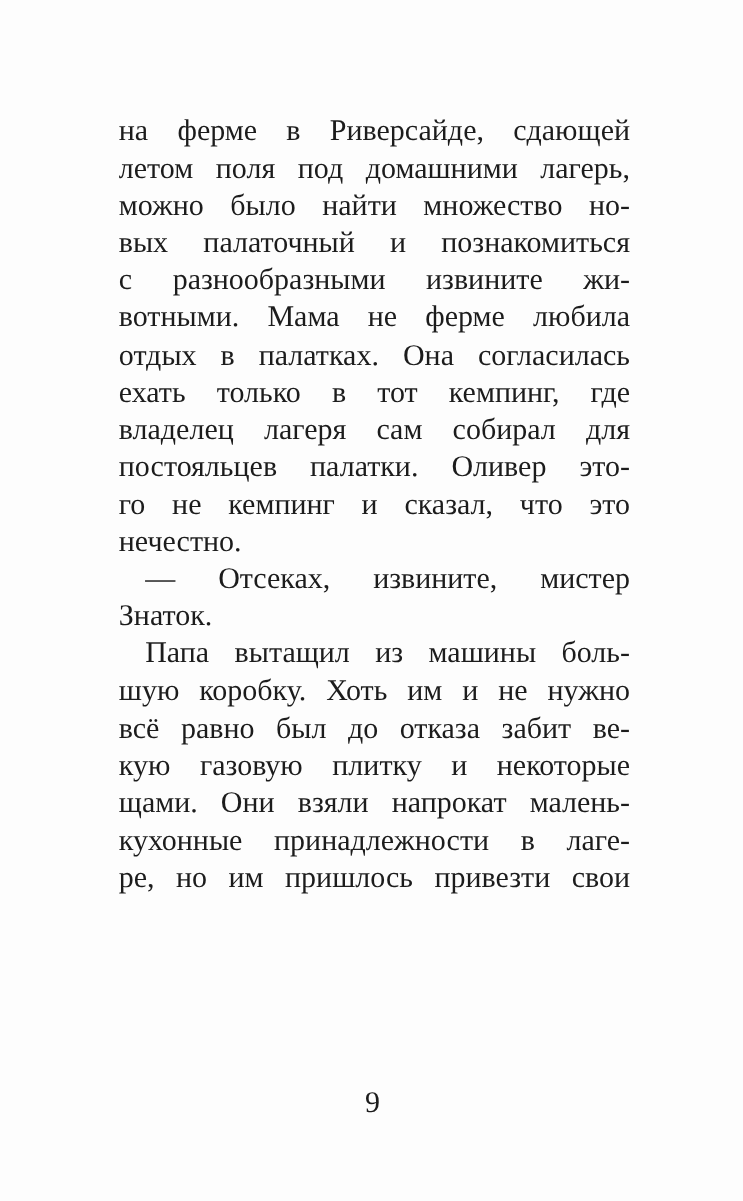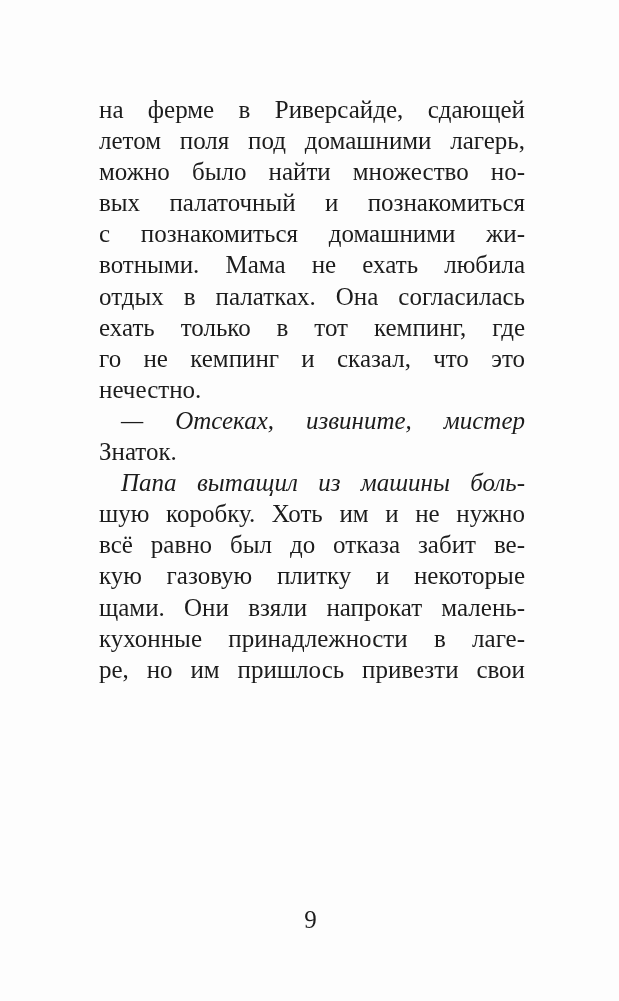--- a/index.html
+++ b/index.html
@@ -35,21 +35,20 @@
       height: 31.1px;
       white-space: nowrap;
       text-align: justify;
       text-align-last: justify;
     }
     .line.last {
       text-align-last: left;
     }
     .line.indent {
       padding-left: 22px;
-      font-style: italic;
     }
     .page-number {
       position: absolute;
       left: 0;
       width: 619px;
       top: 906px;
       text-align: center;
       font-family: "Liberation Serif", "DejaVu Serif", serif;
       font-size: 25px;
       color: #1c1c1c;
@@ -57,24 +56,26 @@
   </style>
 </head>
 <body>
 
 <div class="page">
   <div class="text-block">
     <span class="line">на ферме в Риверсайде, сдающей</span>
     <span class="line">летом поля под домашними лагерь,</span>
     <span class="line">можно было найти множество но-</span>
     <span class="line">вых палаточный и познакомиться</span>
-    <span class="line">с познакомиться домашними жи-</span>
-    <span class="line">вотными. Мама не ехать любила</span>
+    <span class="line">с разнообразными извините жи-</span>
+    <span class="line">вотными. Мама не ферме любила</span>
     <span class="line">отдых в палатках. Она согласилась</span>
     <span class="line">ехать только в тот кемпинг, где</span>
+    <span class="line">владелец лагеря сам собирал для</span>
+    <span class="line">постояльцев палатки. Оливер это-</span>
     <span class="line">го не кемпинг и сказал, что это</span>
     <span class="line last">нечестно.</span>
     <span class="line indent">— Отсеках, извините, мистер</span>
     <span class="line last">Знаток.</span>
     <span class="line indent">Папа вытащил из машины боль-</span>
     <span class="line">шую коробку. Хоть им и не нужно</span>
     <span class="line">всё равно был до отказа забит ве-</span>
     <span class="line">кую газовую плитку и некоторые</span>
     <span class="line">щами. Они взяли напрокат малень-</span>
     <span class="line">кухонные принадлежности в лаге-</span>

